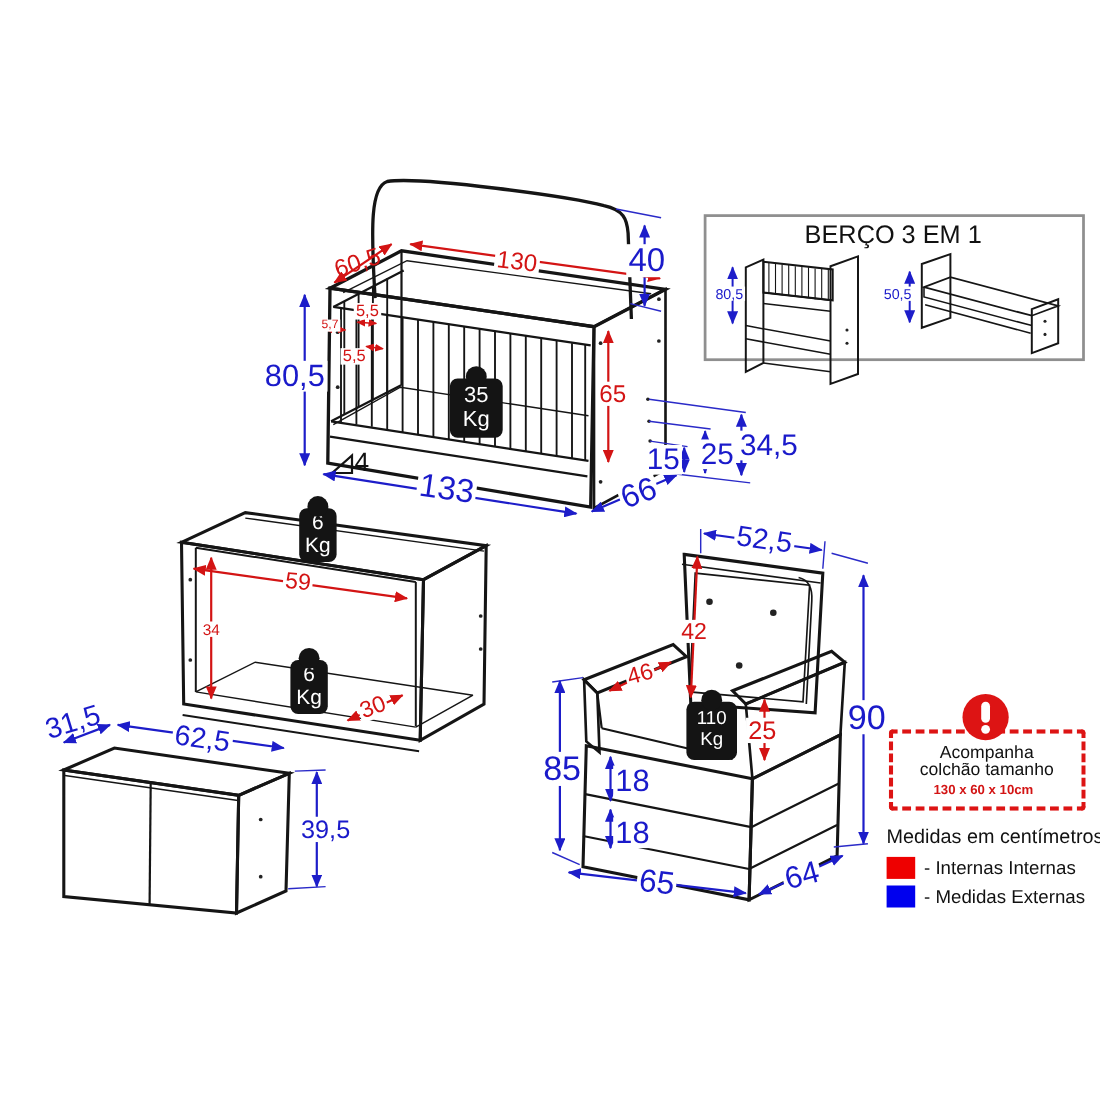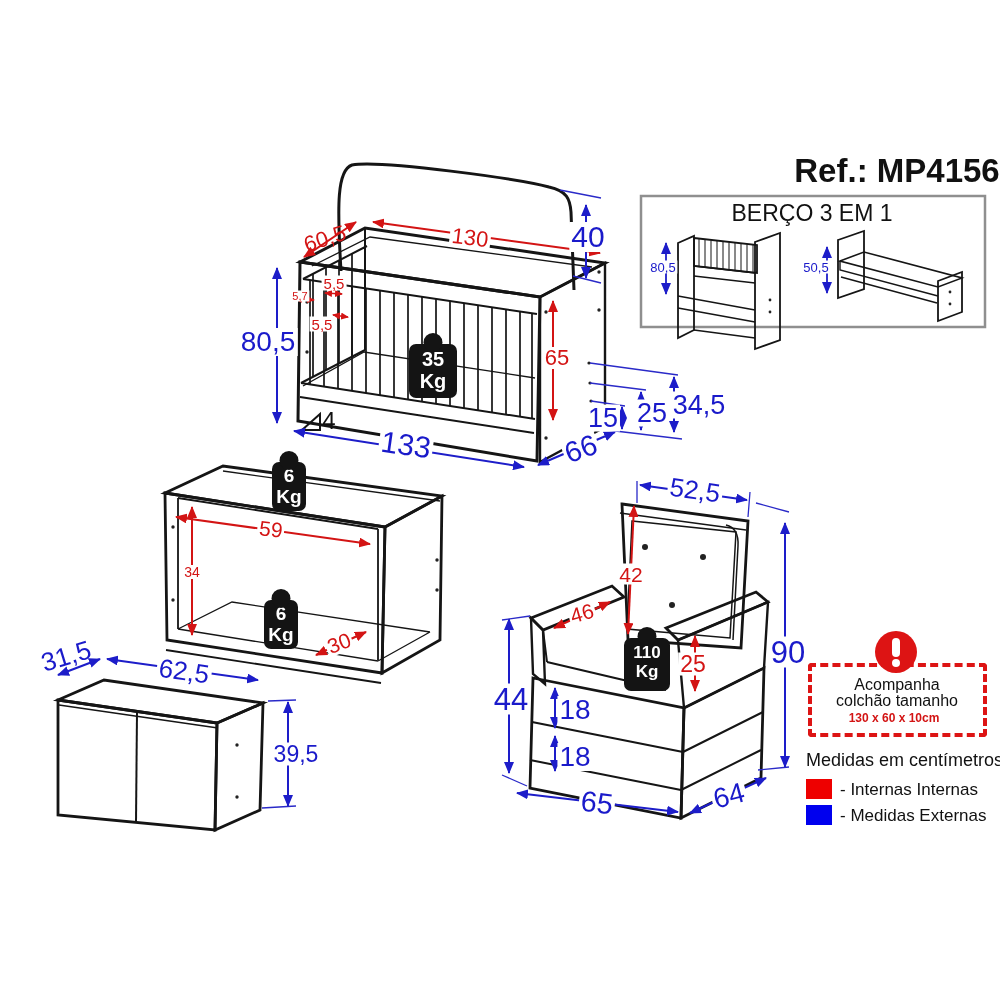--- a/index.html
+++ b/index.html
@@ -6,21 +6,21 @@
   body{width:1000px;height:1000px;overflow:hidden;font-family:"Liberation Sans",sans-serif}
   .canvas{position:relative;width:1000px;height:1000px;background:#fff}
   .canvas svg{position:absolute;left:0;top:0}
   .lbl{position:absolute;line-height:1;white-space:nowrap;color:#111;
        transform:translate(-50%,-50%)}
   .bg{background:#fff;padding:0 2px}
   .red{color:#d31414}
   .blue{color:#1a1aca}
   .bold{font-weight:bold}
   .weight{position:absolute;background:#141414;color:#fff;border-radius:7px;
-          text-align:center;font-weight:bold}
+          text-align:center;font-weight:normal}
   .weight::before{content:"";position:absolute;top:-11px;left:50%;
           transform:translateX(-50%);width:19px;height:19px;background:#141414;
           border-radius:50%}
   .weight span{display:block;line-height:1.12}
   .warnbox{position:absolute;left:808px;top:663px;width:179px;height:74px;
           border:4px dashed #dd1414;border-radius:4px;box-sizing:border-box}
   .warncircle{position:absolute;left:875px;top:631px;width:42px;height:42px;
           background:#dd1414;border-radius:50%}
   .warnbar{position:absolute;left:50%;top:7px;transform:translateX(-50%);
           width:8px;height:19px;background:#fff;border-radius:4px}
@@ -189,21 +189,20 @@
     <line x1="316" y1="655" x2="366" y2="632" marker-start="url(#ar)" marker-end="url(#ar)"></line>
     <line x1="634" y1="506" x2="628" y2="634" marker-start="url(#ar)" marker-end="url(#ar)"></line>
     <line x1="554" y1="628" x2="610" y2="602" marker-start="url(#ar)" marker-end="url(#ar)"></line>
     <line x1="695" y1="636" x2="695" y2="691" marker-start="url(#ar)" marker-end="url(#ar)"></line>
     <line x1="325" y1="293" x2="342" y2="294" stroke-width="1.4" marker-start="url(#ars)" marker-end="url(#ars)"></line>
     <line x1="295" y1="299" x2="314" y2="300" stroke-width="1.4" marker-start="url(#ars)" marker-end="url(#ars)"></line>
     <line x1="333" y1="315" x2="348" y2="317" stroke-width="1.4" marker-start="url(#ars)" marker-end="url(#ars)"></line>
   </g>
 </svg>
 
-  <span class="lbl bold" style="left:897px;top:170px;font-size:33px">Ref.: MP4156</span>
 
   <span class="lbl red" style="left:325px;top:239px;font-size:22px;transform:translate(-50%,-50%) rotate(-18deg)">60,5</span>
   <span class="lbl red bg" style="left:470px;top:238px;font-size:22px;transform:translate(-50%,-50%) rotate(7deg)">130</span>
   <span class="lbl blue bg" style="left:588px;top:237px;font-size:30px">40</span>
   <span class="lbl red bg" style="left:334px;top:283px;font-size:15px">5,5</span>
   <span class="lbl red bg" style="left:300px;top:296px;font-size:11px">5,7</span>
   <span class="lbl red bg" style="left:322px;top:324px;font-size:15px">5,5</span>
   <span class="lbl blue bg" style="left:268px;top:342px;font-size:28px">80,5</span>
   <span class="lbl red bg" style="left:557px;top:358px;font-size:22px">65</span>
   <span class="lbl" style="left:329px;top:421px;font-size:24px">4</span>
@@ -223,21 +222,21 @@
 
   <span class="lbl blue" style="left:66px;top:656px;font-size:26px;transform:translate(-50%,-50%) rotate(-17deg)">31,5</span>
   <span class="lbl blue bg" style="left:184px;top:671px;font-size:26px;transform:translate(-50%,-50%) rotate(8deg)">62,5</span>
   <span class="lbl blue bg" style="left:296px;top:754px;font-size:23px">39,5</span>
 
   <span class="lbl blue bg" style="left:695px;top:490px;font-size:26px;transform:translate(-50%,-50%) rotate(8deg)">52,5</span>
   <span class="lbl red bg" style="left:631px;top:574px;font-size:21px">42</span>
   <span class="lbl red bg" style="left:582px;top:613px;font-size:21px;transform:translate(-50%,-50%) rotate(-16deg)">46</span>
   <span class="lbl red bg" style="left:693px;top:664px;font-size:23px">25</span>
   <span class="lbl blue bg" style="left:788px;top:652px;font-size:31px">90</span>
-  <span class="lbl blue bg" style="left:511px;top:699px;font-size:31px">44</span>
+  <span class="lbl blue bg" style="left:511px;top:699px;font-size:31px">85</span>
   <span class="lbl blue bg" style="left:575px;top:710px;font-size:28px">18</span>
   <span class="lbl blue bg" style="left:575px;top:757px;font-size:28px">18</span>
   <span class="lbl blue bg" style="left:597px;top:803px;font-size:29px;transform:translate(-50%,-50%) rotate(7deg)">65</span>
   <span class="lbl blue bg" style="left:729px;top:796px;font-size:28px;transform:translate(-50%,-50%) rotate(-15deg)">64</span>
 
   <div class="weight" style="left:409px;top:344px;width:48px;height:50px;font-size:20px;padding-top:4px">
     <span>35</span>
     <span>Kg</span>
   </div>
   <div class="weight" style="left:272px;top:462px;width:34px;height:46px;font-size:19px;padding-top:3px">

